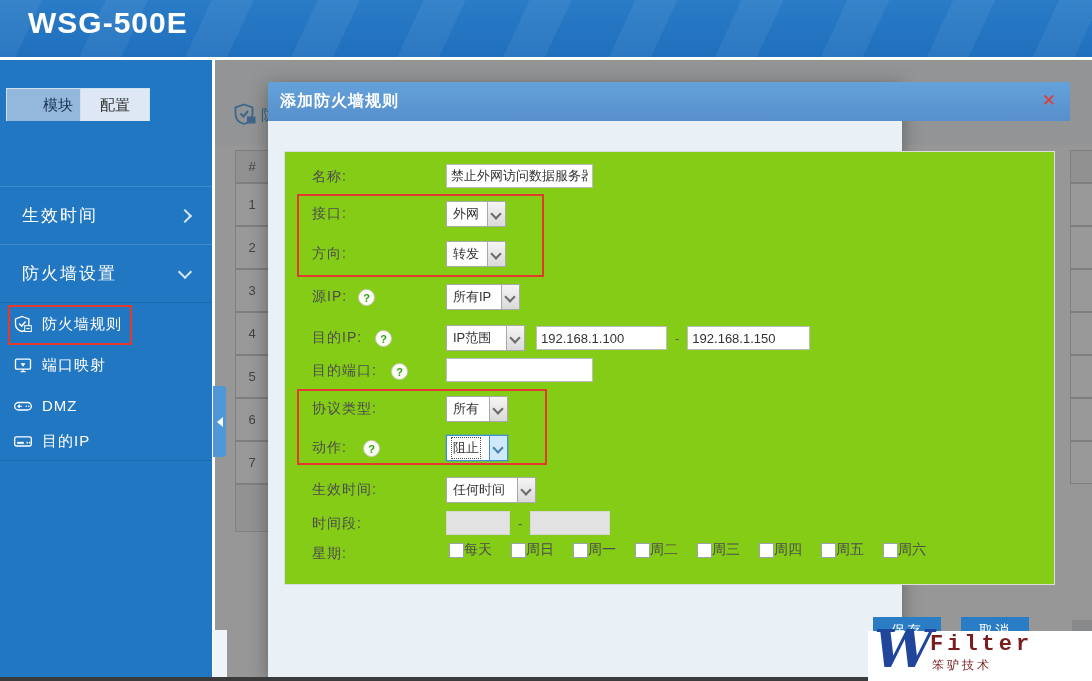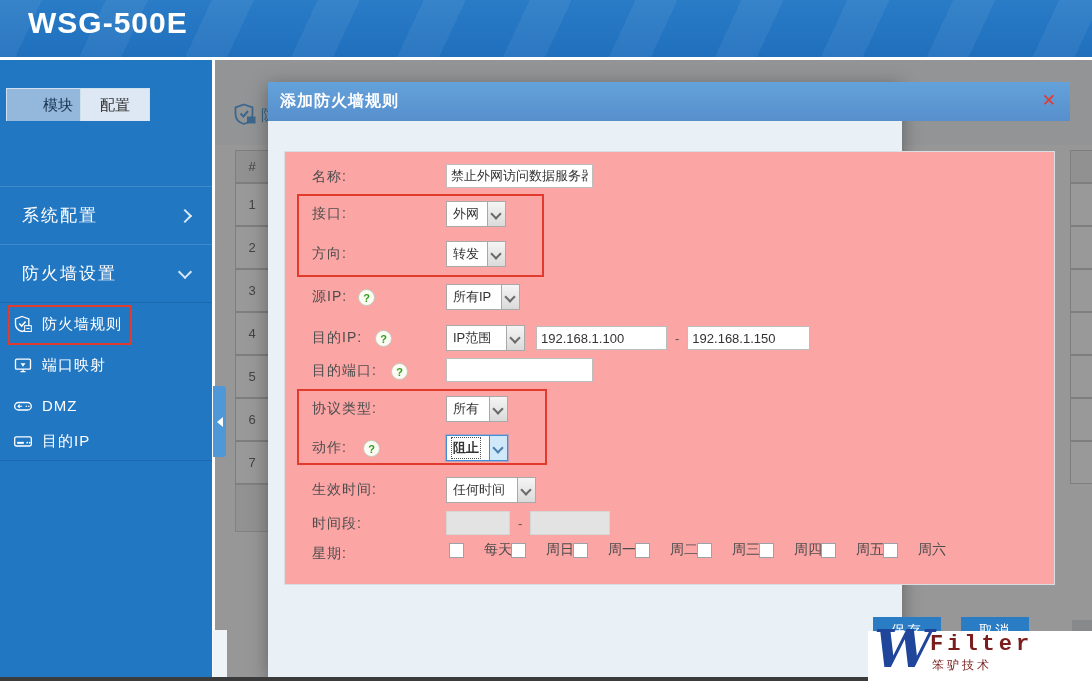--- a/index.html
+++ b/index.html
@@ -60,48 +60,48 @@
        border-right:6px solid #fff;}
 
   
   .modal{position:absolute;left:268px;top:82px;width:634px;height:595px;z-index:20;
        background:#e9f0f6;box-shadow:0 4px 18px rgba(0,0,0,0.35);}
   .m-title{position:absolute;left:0;top:0;width:802px;height:39px;
        background:linear-gradient(180deg,#64a2da,#578fcd);display:flex;align-items:center;}
   .m-title .t{color:#fff;font-size:16px;font-weight:bold;margin-left:12px;letter-spacing:1px;}
   .m-close{position:absolute;right:14px;top:9px;color:#e8392e;font-size:17px;font-weight:bold;
        cursor:pointer;line-height:20px;}
-  .form-box{position:absolute;left:16px;top:69px;width:771px;height:434px;background:#fca5a5;
+  .form-box{position:absolute;left:16px;top:69px;width:771px;height:434px;background:#84cc16;
        border:1px solid #d9dee3;box-sizing:border-box;}
   .frow{position:absolute;left:0;width:100%;height:26px;}
   .flabel{position:absolute;left:27px;top:0;height:26px;display:flex;align-items:center;
        font-size:14px;color:#4d4d4d;letter-spacing:1px;}
   .fhelp{position:absolute;top:5px;width:15px;height:15px;border-radius:50%;
        border:1px solid #c2cab8;background:#fcfcf4;color:#2f9e1e;font-size:11px;font-weight:bold;
        display:flex;align-items:center;justify-content:center;cursor:pointer;}
   .fctl{position:absolute;left:161px;top:0;display:flex;align-items:center;}
   .sel{display:inline-flex;align-items:stretch;height:26px;background:#fff;
        border:1px solid #a9a9a9;box-sizing:border-box;cursor:pointer;}
   .sel-text{display:flex;align-items:center;padding:0 6px;font-size:13px;color:#333;}
   .sel-btn{width:17px;position:relative;background:linear-gradient(#f5f5f5,#dadada);
        border-left:1px solid #a9a9a9;}
   .sel-btn::after{content:"";position:absolute;left:4px;top:8px;width:6px;height:6px;
        border-right:2px solid #6b6b6b;border-bottom:2px solid #6b6b6b;transform:rotate(45deg);}
-  .sel-focus{border-color:#3f8fd9;box-shadow:0 0 0 1px rgba(63,143,217,.35);font-weight:bold;}
+  .sel-focus{border-color:#3f8fd9;box-shadow:0 0 0 1px rgba(63,143,217,.35);}
   .sel-focus .sel-btn{background:#cfe9fb;border-left-color:#3f8fd9;}
   .sel-focus .sel-btn::after{border-color:#4b81ad;}
   .sel-focus .sel-text span{outline:1px dotted #555;outline-offset:1px;}
   .txt{height:24px;border:1px solid #bdbdbd;background:#fff;font-size:13px;color:#333;
        padding:0 4px;box-sizing:border-box;font-family:"Liberation Sans","DejaVu Sans",sans-serif;}
   .txt:disabled{background:#e3e3e3;border-color:#d6d6d6;}
   .dash{font-size:13px;color:#555;margin:0 8px;}
   .cbgroup{display:flex;align-items:center;}
   .cbitem{display:flex;align-items:center;width:62px;}
   .cb{width:13px;height:13px;border:1px solid #9aa3ab;background:#fff;flex:0 0 13px;cursor:pointer;}
-  .cb-lbl{font-size:14px;color:#4d4d4d;margin-left:20px;white-space:nowrap;text-align:right;}
+  .cb-lbl{font-size:14px;color:#4d4d4d;margin-left:0;white-space:nowrap;text-align:right;}
   .mb1{left:29px;top:112px;width:243px;height:79px;z-index:30;}
   .mb2{left:29px;top:307px;width:246px;height:72px;z-index:30;}
   .btn{position:absolute;top:535px;width:68px;height:28px;background:#2a7dc5;color:#fff;
        border:none;font-size:14px;cursor:pointer;font-family:inherit;letter-spacing:2px;}
   .btn-save{left:605px;}
   .btn-cancel{left:693px;}
 
   
   .bottom-line{position:absolute;left:0;top:677px;width:1092px;height:4px;background:#3b3b3b;z-index:25;}
   .watermark{position:absolute;left:868px;top:631px;width:224px;height:50px;background:#fff;z-index:60;}
@@ -122,21 +122,21 @@
     <h1>WSG-500E</h1>
   </div>
 
   <div class="sidebar">
     <div class="tabs">
       <div class="tab tab-mod">模块</div>
       <div class="tab tab-cfg">配置</div>
     </div>
 
     <div class="menu-item" style="top:126px;">
-      <span class="lbl">系统配置</span>
+      <span class="lbl">生效时间</span>
       <span class="chev chev-right"></span>
     </div>
     <div class="menu-item" style="top:184px;">
       <span class="lbl">防火墙设置</span>
       <span class="chev chev-down"></span>
     </div>
 
     <div class="sub-item" style="top:247px;">
       <svg class="ic" viewBox="0 0 24 24">
         <path d="M11 3 L19 6 V12 C19 17 15 20 11 21 C7 20 3 17 3 12 V6 Z" fill="none" stroke="#fff" stroke-width="1.6"></path>

